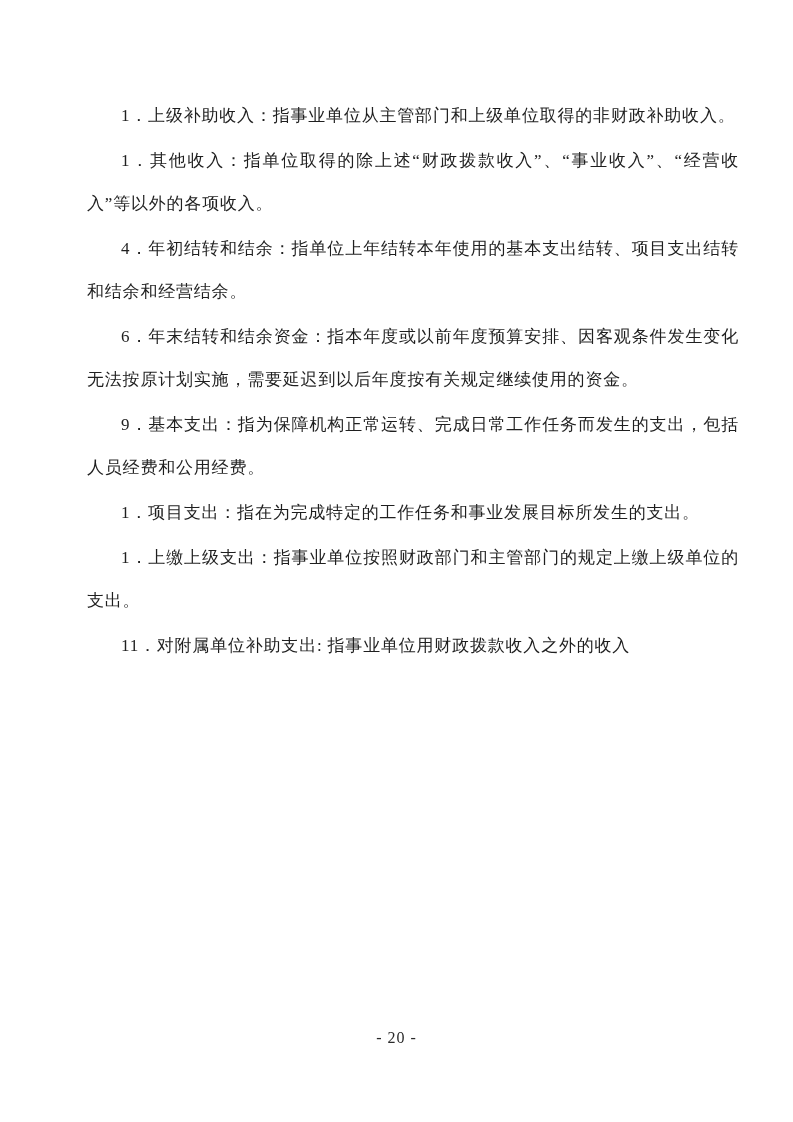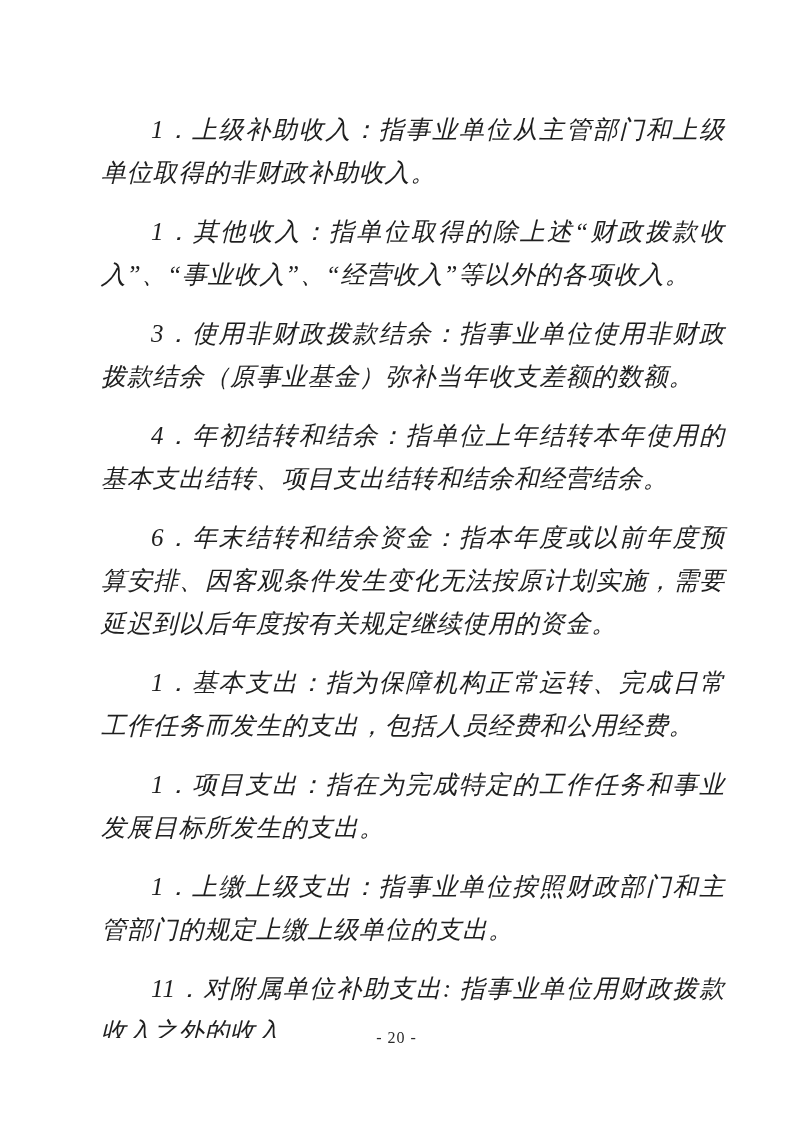--- a/index.html
+++ b/index.html
@@ -18,49 +18,47 @@
   }
   .content {
     position: absolute;
     left: 85px;
     top: 92px;
     width: 656px;
     height: 946px;
     overflow: hidden;
   }
   .content p {
-    margin: 16px;
-    font-size: 25px;
+    margin: 2px;
+    font-size: 17px;
     line-height: 43px;
     text-align: justify;
     text-justify: inter-character;
     text-indent: 2em;
     letter-spacing: 0.8px;
-    font-style: italic;
   }
   .footer {
     position: absolute;
     left: 0;
     top: 1029px;
     width: 793px;
     text-align: center;
     font-size: 16px;
     letter-spacing: 1px;
     color: #2a2a2a;
   }
 </style>
 </head>
 <body>
 
 <div class="page">
   <div class="content">
     <p>1．上级补助收入：指事业单位从主管部门和上级单位取得的非财政补助收入。</p>
     <p>1．其他收入：指单位取得的除上述“财政拨款收入”、“事业收入”、“经营收入”等以外的各项收入。</p>
-    <p>3．使用非财政拨款结余：指事业单位使用非财政拨款结余（原事业基金）弥补当年收支差额的数额。</p>
     <p>4．年初结转和结余：指单位上年结转本年使用的基本支出结转、项目支出结转和结余和经营结余。</p>
     <p>6．年末结转和结余资金：指本年度或以前年度预算安排、因客观条件发生变化无法按原计划实施，需要延迟到以后年度按有关规定继续使用的资金。</p>
-    <p>1．基本支出：指为保障机构正常运转、完成日常工作任务而发生的支出，包括人员经费和公用经费。</p>
+    <p>9．基本支出：指为保障机构正常运转、完成日常工作任务而发生的支出，包括人员经费和公用经费。</p>
     <p>1．项目支出：指在为完成特定的工作任务和事业发展目标所发生的支出。</p>
     <p>1．上缴上级支出：指事业单位按照财政部门和主管部门的规定上缴上级单位的支出。</p>
     <p>11．对附属单位补助支出: 指事业单位用财政拨款收入之外的收入</p>
   </div>
   <div class="footer">- 20 -</div>
 </div>
 
 </body></html>

